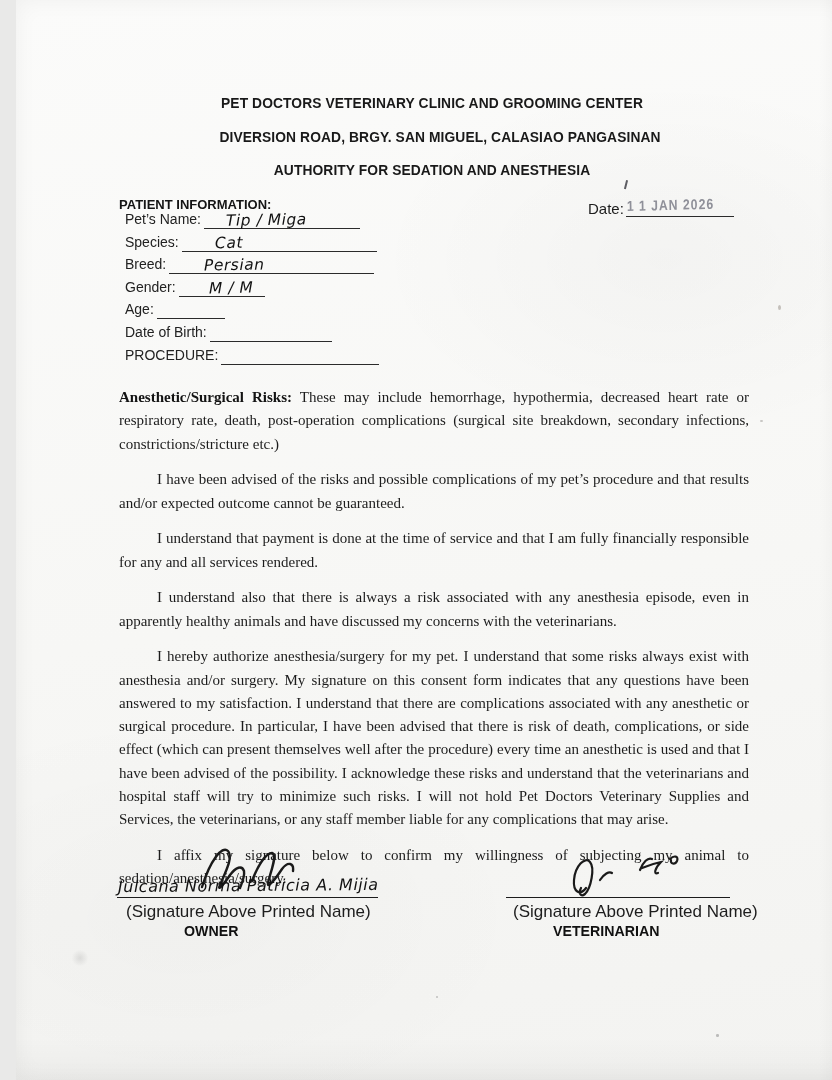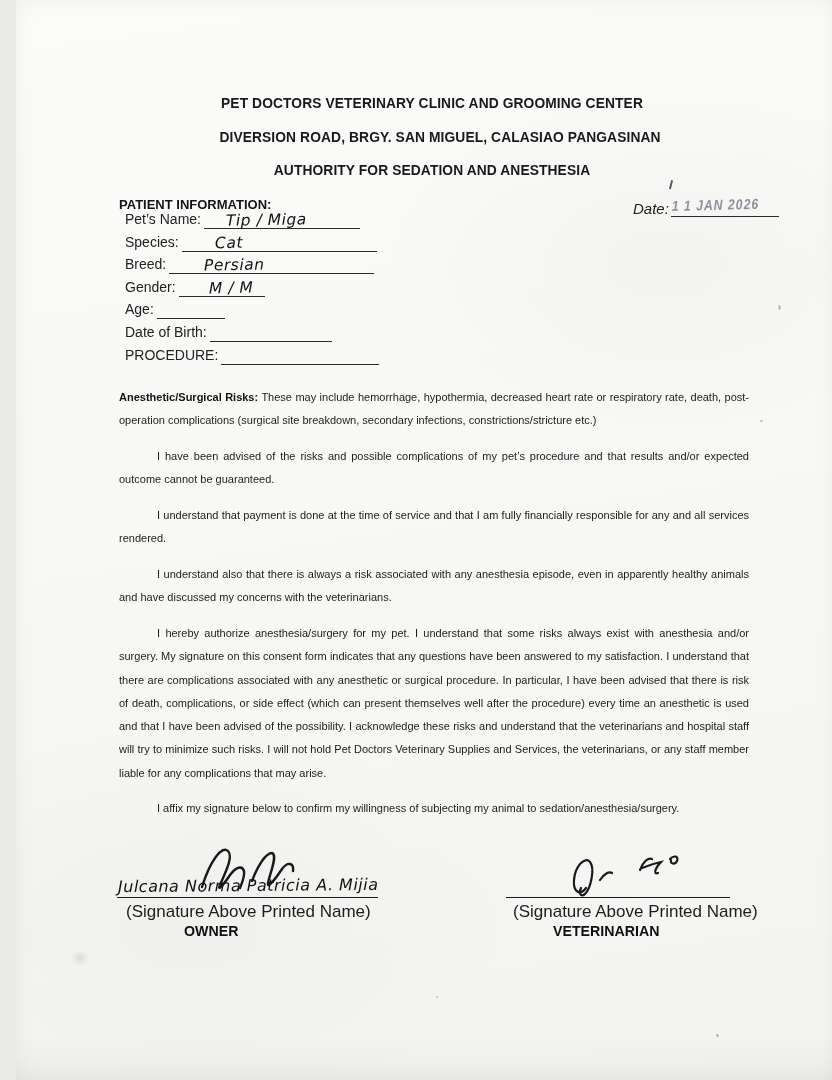--- a/index.html
+++ b/index.html
@@ -25,26 +25,26 @@
   
   .hdr{left:0;right:0;text-align:center;font-weight:bold;font-size:13.8px;letter-spacing:.1px;color:#191919;}
   
   .ptitle{font-weight:bold;font-size:13px;color:#141414;}
   .fields{left:109px;top:211px;}
   .frow{display:flex;height:22.6px;font-size:14px;color:#222;}
   .fline{position:relative;display:inline-block;border-bottom:1.7px solid #2b2b2b;height:17px;margin-left:3px;}
   .hand{font-family:"DejaVu Sans",cursive;font-style:italic;color:#121212;}
   .fval{position:absolute;left:0;bottom:-1px;font-size:15.5px;white-space:nowrap;transform:rotate(-1deg);letter-spacing:.5px;}
   
-  .daterow{left:617px;top:196px;display:flex;align-items:flex-end;font-size:15px;font-weight:500;font-style:italic;}
+  .daterow{left:572px;top:196px;display:flex;align-items:flex-end;font-size:15px;font-weight:500;}
   .dline{position:relative;display:inline-block;width:108px;height:20px;border-bottom:1.7px solid #2b2b2b;margin-left:2px;}
   .stamp{position:absolute;left:1px;bottom:2px;font-size:14.5px;font-weight:bold;color:#8f9099;letter-spacing:1.2px;white-space:nowrap;transform:scaleX(.84) rotate(-1.2deg);transform-origin:left bottom;}
   .stamp-tick{position:absolute;left:-1px;top:-16px;width:1.6px;height:9px;background:#5d5d63;transform:rotate(14deg);}
   
-  .bodytext{left:103px;top:386px;width:630px;font-size:11px;line-height:23.25px;text-align:justify;color:#1c1c1c;}
+  .bodytext{left:103px;top:386px;width:630px;font-size:15px;line-height:23.25px;text-align:justify;color:#1c1c1c;font-family:Liberation Serif, serif;}
   .bodytext p{margin:0 0 12.5px 0;text-indent:38px;}
   .bodytext p.norisk{text-indent:0;}
   .blead{font-weight:bold;color:#131313;}
   
   .sigline{height:0;border-top:1.8px solid #1c1c1c;}
   .cap{font-size:17px;color:#1d1d1d;}
   .role{font-size:14.2px;font-weight:bold;color:#111;}
   .ownername{font-size:16px;white-space:nowrap;transform:rotate(-.5deg);letter-spacing:.5px;}
   svg.scribble{overflow:visible;}
   

